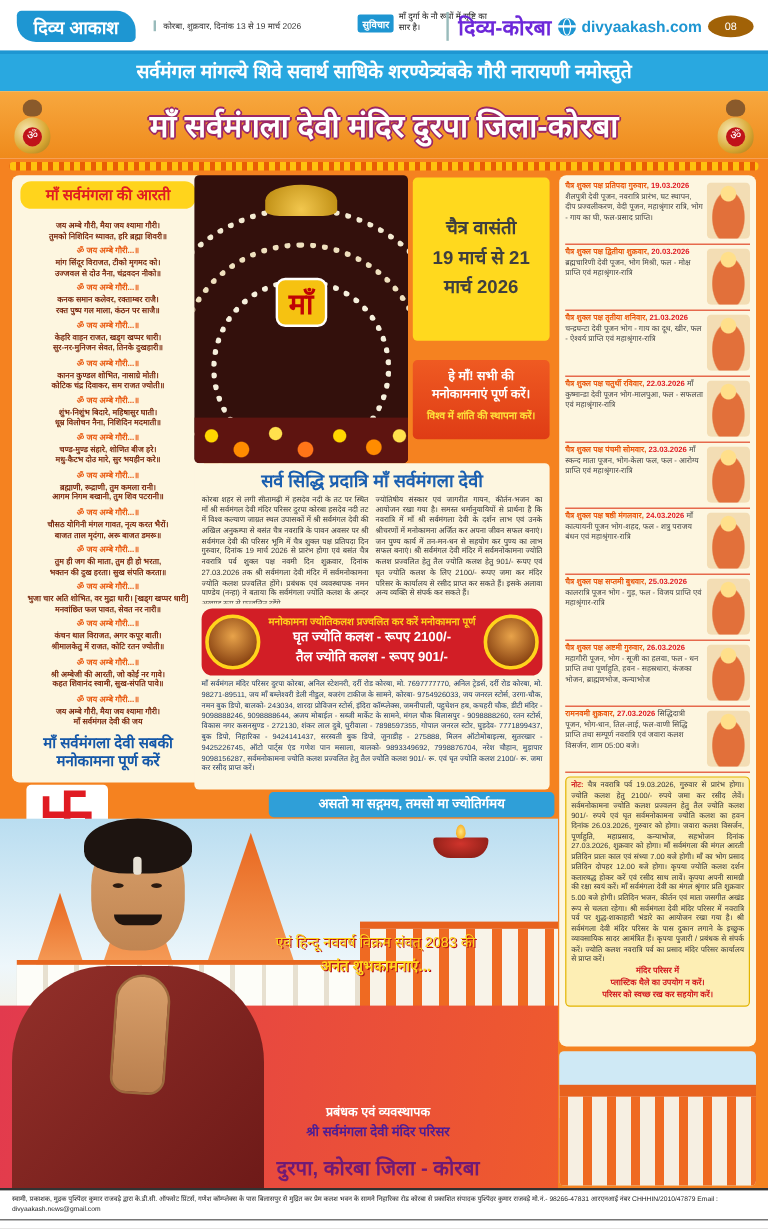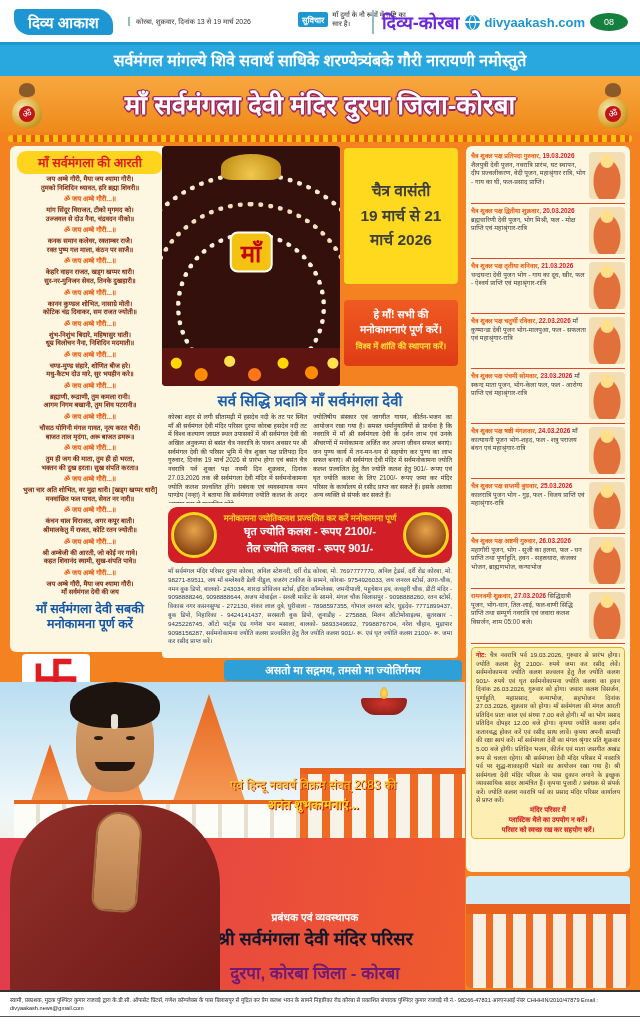--- a/index.html
+++ b/index.html
@@ -15,21 +15,21 @@
     padding-left:6px; max-width:150px; }
   .suvichar { position:absolute; left:298px; top:10px; display:flex; gap:4px; align-items:center; }
   .suvichar-badge { background:#1e96d2; color:#fff; font-size:8px; font-weight:bold; padding:2px 4px; border-radius:2px; }
   .suvichar-text { font-size:7px; color:#222; width:78px; line-height:1.3; }
   .right-head { position:absolute; right:12px; top:10px; display:flex; align-items:center; gap:5px; }
   .brand { font-size:18px; font-weight:bold; color:#6d28d9; border-left:2px solid #9bb; padding-left:8px; }
   .globe { width:15px; height:15px; border-radius:50%; background:#1e96d2; position:relative; overflow:hidden; flex:none; }
   .globe::before { content:""; position:absolute; left:0; right:0; top:6.5px; height:1.5px; background:#fff; }
   .globe::after { content:""; position:absolute; left:4px; right:4px; top:0; bottom:0; border:1.5px solid #fff; border-radius:50%; }
   .site { font-size:13px; font-weight:bold; color:#1e96d2; }
-  .pageno { width:38px; height:18px; border-radius:50%; background:#15803d; color:#fff; font-size:9px; font-weight:normal;
+  .pageno { width:38px; height:18px; border-radius:50%; background:#a16207; color:#fff; font-size:9px; font-weight:normal;
     display:flex; align-items:center; justify-content:center; }
   .header-rule { position:absolute; top:42px; left:0; right:0; height:3px; background:#1e96d2; }
 
   
   .mantra-strip { position:absolute; top:45px; left:0; right:0; height:31px; background:#29a8e0; color:#fff;
     font-weight:bold; font-size:16px; text-align:center; line-height:31px; white-space:nowrap; overflow:hidden; }
 
   
   .title-banner { position:absolute; top:76px; left:0; right:0; height:56px; background:linear-gradient(#f7a83f,#ef8a1b); }
   .main-title { position:absolute; left:50px; right:50px; top:10px; text-align:center; font-size:26px; font-weight:bold; color:#fff;
@@ -44,21 +44,21 @@
 
   
   .main { position:absolute; top:132px; left:0; width:640px; height:858px; background:#f58220; overflow:hidden; }
   .garland { position:absolute; top:3px; left:8px; right:8px; height:7px; border-radius:3px;
     background:repeating-linear-gradient(90deg,#ffc20e 0 5px,#e85d04 5px 9px); }
 
   
   .aarti-col { position:absolute; left:10px; top:14px; width:160px; height:506px; background:#fdf6e0; border-radius:6px;
     padding:4px; overflow:hidden; }
   .aarti-heading { background:#ffd41c; color:#e01b22; font-weight:bold; font-size:12.5px; text-align:center;
-    border-radius:9px; padding:3px 0; margin:1px 3px 1px; }
+    border-radius:9px; padding:3px 0; margin:1px 3px 11px; }
   .verse .l { font-size:6.6px; color:#7c2d12; text-align:center; line-height:1.3; font-weight:bold; }
   .verse .r { font-size:6.8px; color:#e8590f; text-align:center; font-weight:bold; margin:2px 0 3px; }
   .aarti-blessing { color:#1457a8; font-weight:bold; font-size:12.5px; text-align:center; margin-top:5px; line-height:1.25; }
 
   .swastika-box { position:absolute; left:22px; top:522px; width:68px; height:50px; background:#fff; border-radius:4px;
     display:flex; align-items:center; justify-content:center; }
 
   
   .priest { position:absolute; left:0; top:552px; width:230px; height:306px; z-index:7; }
   .priest .body { position:absolute; bottom:0; left:10px; width:210px; height:185px;
@@ -137,21 +137,21 @@
     background:radial-gradient(#ffe680,#f59b00); border-radius:50% 50% 50% 50%/62% 62% 38% 38%; }
   .red-zone { position:absolute; left:0; right:0; bottom:0; height:152px; background:linear-gradient(100deg,#e23a4e,#ef5b2d); }
   .greeting { position:absolute; left:165px; width:296px; top:90px; text-align:center; z-index:4; }
   .greet-1 { font-size:14.5px; font-weight:bold; color:#fff;
     text-shadow:-1px 0 #d11a1f,1px 0 #d11a1f,0 -1px #d11a1f,0 1px #d11a1f; }
   .greet-2 { font-size:12px; color:#ffd41c; font-weight:normal; text-shadow:1px 1px 0 #b5121b; margin-top:4px; }
   .greet-3 { font-size:12.5px; color:#ffd41c; font-weight:bold; text-shadow:1px 1px 0 #b5121b; margin-top:3px; }
   .signature { position:absolute; left:168px; width:294px; bottom:6px; text-align:center; z-index:4; }
   .sig-name { color:#ffe01a; font-size:16px; font-weight:bold; }
   .sig-role { color:#fff; font-size:10.5px; font-weight:bold; margin:2px 0; }
-  .sig-org { color:#0f172a; font-size:18px; font-weight:bold; }
+  .sig-org { color:#4c1d95; font-size:11px; font-weight:bold; }
   .sig-place { color:#701a75; font-size:17px; font-weight:bold; margin-top:11px; }
 
   
   .right-col { position:absolute; left:466px; top:14px; width:164px; height:726px; background:#fdf6e0; border-radius:6px;
     padding:3px 5px; overflow:hidden; z-index:3; }
   .sch { display:flex; gap:3px; border-bottom:1px solid #e0482a; padding:3px 0 4px; align-items:flex-start; }
   .sch-text { flex:1; font-size:6.4px; color:#444; line-height:1.35; }
   .sch-title { color:#e8590f; font-weight:bold; }
   .sch-date { color:#e01b22; font-weight:bold; }
   .sch-img { width:36px; height:47px; flex:none; border-radius:4px; background:

